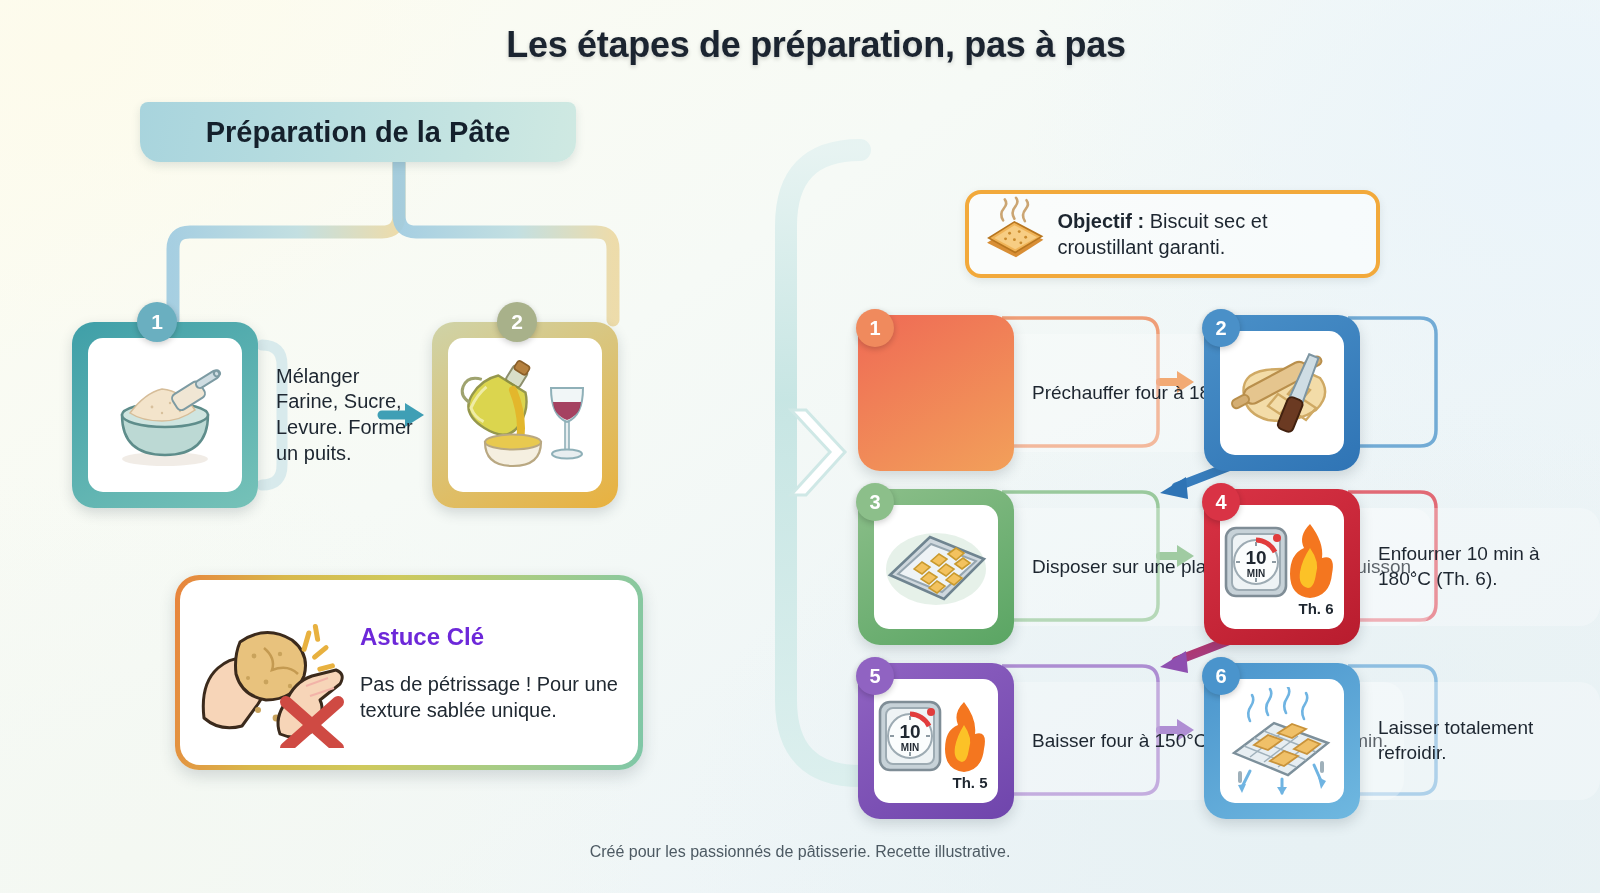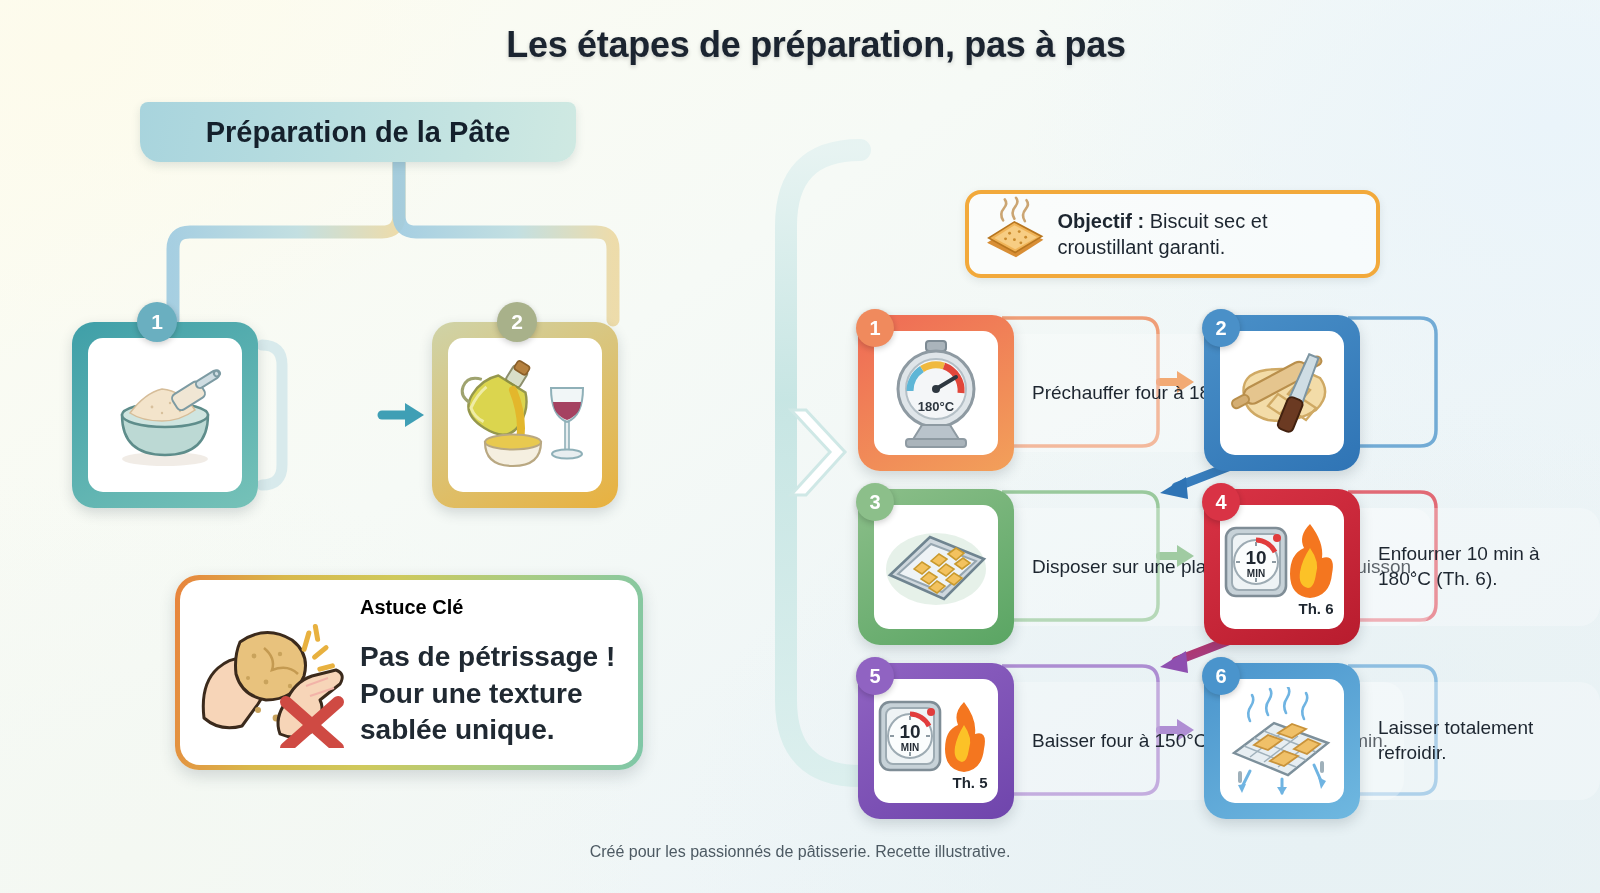--- a/index.html
+++ b/index.html
@@ -118,23 +118,23 @@
     width: 100%; height: 100%;
     background: #fff;
     border-radius: 20px;
     display: flex; align-items: center;
     padding: 0 14px;
     box-sizing: border-box;
     gap: 6px;
   }
   #astuceText { flex: 1; }
   #astuceTitle {
-    font-size: 20px; font-weight: 700; color: #000000; margin-bottom: 20px;
-  }
-  #astuceBody { font-size: 28px; line-height: 1.3; color: #202932; font-weight: bold; }
+    font-size: 24px; font-weight: 700; color: #6d28d9; margin-bottom: 20px;
+  }
+  #astuceBody { font-size: 20px; line-height: 1.3; color: #202932; }
 
   
   #objectif {
     position: absolute; left: 965px; top: 190px;
     width: 415px; height: 88px;
     border: 4px solid #f2a93b;
     border-radius: 16px;
     background: rgba(255,255,255,0.55);
     display: flex; align-items: center;
     padding: 0 10px;
@@ -255,20 +255,21 @@
           <circle cx="62" cy="58" r="1.2" fill="#d8c09c"></circle>
             <circle cx="80" cy="56" r="1.2" fill="#d8c09c"></circle>
           <g transform="rotate(-32 88 40)">
             <rect x="72" y="32" width="32" height="18" rx="5" fill="#f0e6d4" stroke="#7d9ba3" stroke-width="2"></rect>
             <rect x="100" y="33" width="26" height="8" rx="4" fill="#cfdde2" stroke="#7d9ba3" stroke-width="2"></rect>
             <circle cx="124" cy="37" r="3" fill="none" stroke="#7d9ba3" stroke-width="2"></circle>
           </g>
         </svg>
       </div>
     </div>
+    <div class="desc">Mélanger Farine, Sucre, Levure. Former un puits.</div>
   </div>
 
   <div class="step step-left" style="left:432px; top:322px;">
     <div class="thumb" style="background:linear-gradient(150deg,#cfd3a8,#e8b13f);">
       <div class="badge" style="background:#a8b18a;">2</div>
       <div class="inner">
 
         <svg class="icon-svg" width="140" height="122" viewBox="0 0 140 122">
           <g transform="rotate(32 48 48)">
             <rect x="38" y="10" width="16" height="18" rx="3" fill="#d9dfc8" stroke="#8d8f6d" stroke-width="2"></rect>
@@ -357,35 +358,20 @@
       </g>
     </svg>
     <div id="objectifText">
       <b>Objectif :</b><span> Biscuit sec et croustillant garanti.</span>
     </div>
   </div>
 
   <div class="step step-right" style="left:858px; top:315px;">
     <div class="thumb" style="background:linear-gradient(150deg,#ef6a55,#f2a05a);">
       <div class="badge" style="background:#f08a5d;">1</div>
-      <div class="inner">
-        <svg width="108" height="112" viewBox="0 0 108 112">
-          <rect x="44" y="4" width="20" height="10" rx="3" fill="#aab4bb" stroke="#7d8a93" stroke-width="2"></rect>
-          <circle cx="54" cy="52" r="38" fill="#dfe5e9" stroke="#8e9aa2" stroke-width="3"></circle>
-          <circle cx="54" cy="52" r="30" fill="#f4f6f8" stroke="#b4bfc6" stroke-width="2"></circle>
-          <path d="M28,54 A26,26 0 0,1 40,32" fill="none" stroke="#5fb6d6" stroke-width="7"></path>
-          <path d="M40,32 A26,26 0 0,1 62,29" fill="none" stroke="#f0b93f" stroke-width="7"></path>
-          <path d="M62,29 A26,26 0 0,1 79,56" fill="none" stroke="#e1463a" stroke-width="7"></path>
-          <line x1="54" y1="52" x2="74" y2="40" stroke="#2e3740" stroke-width="4" stroke-linecap="round"></line>
-          <circle cx="54" cy="52" r="4" fill="#2e3740"></circle>
-          <text x="54" y="74" font-family="Liberation Sans, sans-serif" font-size="13" font-weight="700" fill="#2e3740" text-anchor="middle">180°C</text>
-          <path d="M40,88 L68,88 L78,104 L30,104 Z" fill="#b9c3cb" stroke="#8e9aa2" stroke-width="2"></path>
-          <rect x="24" y="102" width="60" height="8" rx="3" fill="#aab4bb" stroke="#8e9aa2" stroke-width="2"></rect>
-        </svg>
-      </div>
     </div>
     <div class="card-body">
       <div class="desc">Préchauffer four à 180°C.</div>
     </div>
   </div>
 
   <div class="step step-right" style="left:1204px; top:315px;">
     <div class="thumb" style="background:linear-gradient(150deg,#4a90c8,#2f74b5);">
       <div class="badge" style="background:#4a90c8;">2</div>
       <div class="inner">

